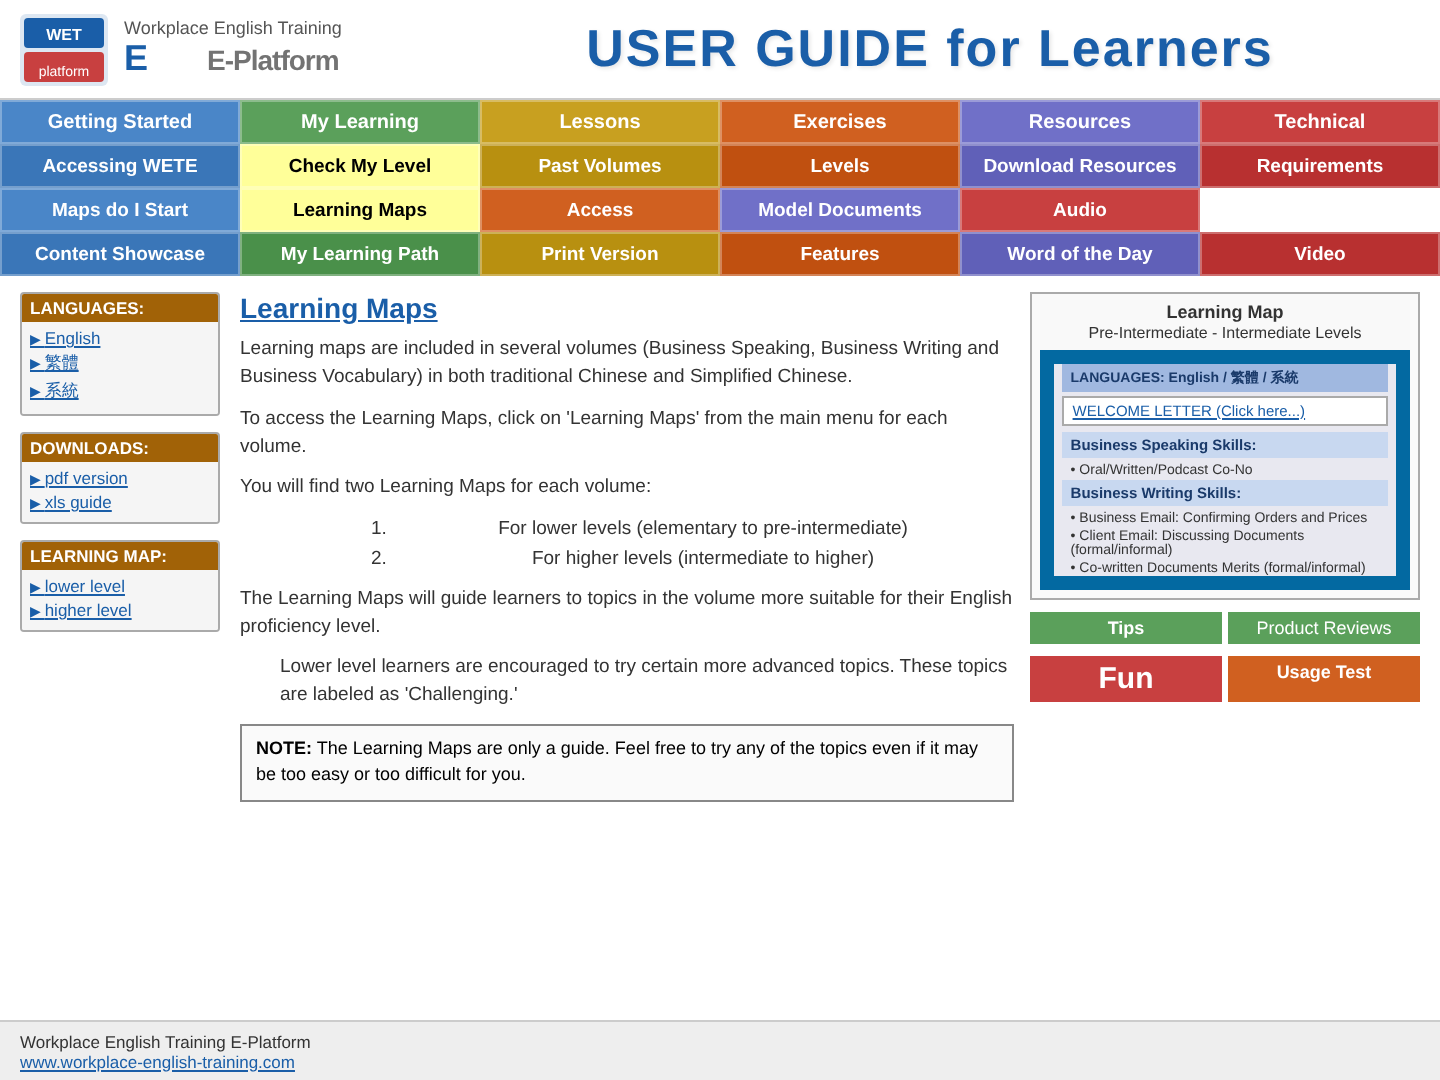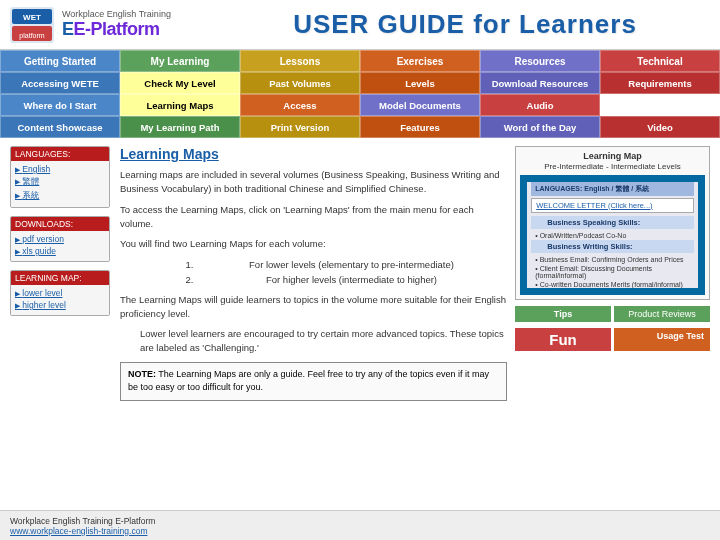--- a/index.html
+++ b/index.html
@@ -112,23 +112,23 @@
       margin-right: 10px;
       font-size: 9px;
     }
     .panel-section {
       margin-bottom: 8px;
       border: 1px solid #aaa;
       border-radius: 2px;
       overflow: hidden;
     }
     .panel-header {
-      background: #b91c1c;
+      background: #a16207;
       color: #fff;
-      font-weight: normal;
+      font-weight: bold;
       font-size: 8.5px;
       padding: 2px 4px;
     }
     .panel-body {
       padding: 3px 4px;
       background: #f5f5f5;
     }
     .panel-item {
       color: #1a5ea8;
       text-decoration: underline;
@@ -206,21 +206,21 @@
       justify-content: center;
       font-size: 8px;
       color: #666;
       border: 7px solid #0369a1;
       position: relative;
       overflow: hidden;
     }
     .map-small-section {
       background: #c8d8f0;
       width: 95%;
-      padding: 2px 16px;
+      padding: 2px 4px;
       margin-bottom: 2px;
       font-size: 7.5px;
       font-weight: bold;
       color: #1a3a6a;
     }
     .map-item-line {
       font-size: 7px;
       color: #333;
       padding: 1px 4px;
       width: 95%;
@@ -253,21 +253,21 @@
       padding: 3px 6px;
       text-align: center;
       margin-bottom: 3px;
     }
     .usage-box {
       background: #d06020;
       color: #fff;
       font-weight: bold;
       font-size: 9px;
       padding: 3px 6px;
-      text-align: right;
+      text-align: center;
       margin-bottom: 3px;
     }
 
     
     .footer {
       position: absolute;
       bottom: 0;
       left: 0;
       width: 100%;
       background: #eee;
@@ -314,21 +314,21 @@
         <rect x="2" y="2" width="44" height="36" rx="3" fill="#1a5ea8" opacity="0.15"></rect>
         <rect x="4" y="4" width="40" height="15" rx="2" fill="#1a5ea8"></rect>
         <rect x="4" y="21" width="40" height="15" rx="2" fill="#c84040"></rect>
         <text x="24" y="15" text-anchor="middle" fill="#fff" font-size="8" font-weight="bold">WET</text>
         <text x="24" y="33" text-anchor="middle" fill="#fff" font-size="7">platform</text>
       </svg>
     </div>
     <div class="logo-text">
       <span class="logo-top">Workplace English Training</span>
       <span class="logo-eplatform">
-        <span class="e">E</span><span style="font-size:18px; color:#6d28d9;">E-Platform</span>
+        <span class="e">E</span><span style="font-size:14px; color:#737373;margin-left:30px;">E-Platform</span>
       </span>
     </div>
   </div>
   <div class="header-title">USER GUIDE for Learners</div>
 </div>
 
 <div class="nav-container">
 
   <div class="nav-row nav-6col">
     <div class="nav-cell col-getting" style="font-size:10px;">Getting Started</div>
@@ -342,21 +342,21 @@
   <div class="nav-row nav-6col">
     <div class="nav-cell col-getting-alt">Accessing WETE</div>
     <div class="nav-cell col-mylearn-alt highlighted-nav">Check My Level</div>
     <div class="nav-cell col-lessons-alt">Past Volumes</div>
     <div class="nav-cell col-exercises-alt">Levels</div>
     <div class="nav-cell col-resources-alt">Download Resources</div>
     <div class="nav-cell col-technical-alt">Requirements</div>
   </div>
 
   <div class="nav-row nav-6col">
-    <div class="nav-cell col-getting">Where do I Start</div>
+    <div class="nav-cell col-getting">Maps do I Start</div>
     <div class="nav-cell col-lessons highlighted-nav">Learning Maps</div>
     <div class="nav-cell col-exercises">Access</div>
     <div class="nav-cell col-resources">Model Documents</div>
     <div class="nav-cell col-technical">Audio</div>
   </div>
 
   <div class="nav-row nav-6col">
     <div class="nav-cell col-getting-alt">Content Showcase</div>
     <div class="nav-cell col-mylearn-alt">My Learning Path</div>
     <div class="nav-cell col-lessons-alt">Print Version</div>

